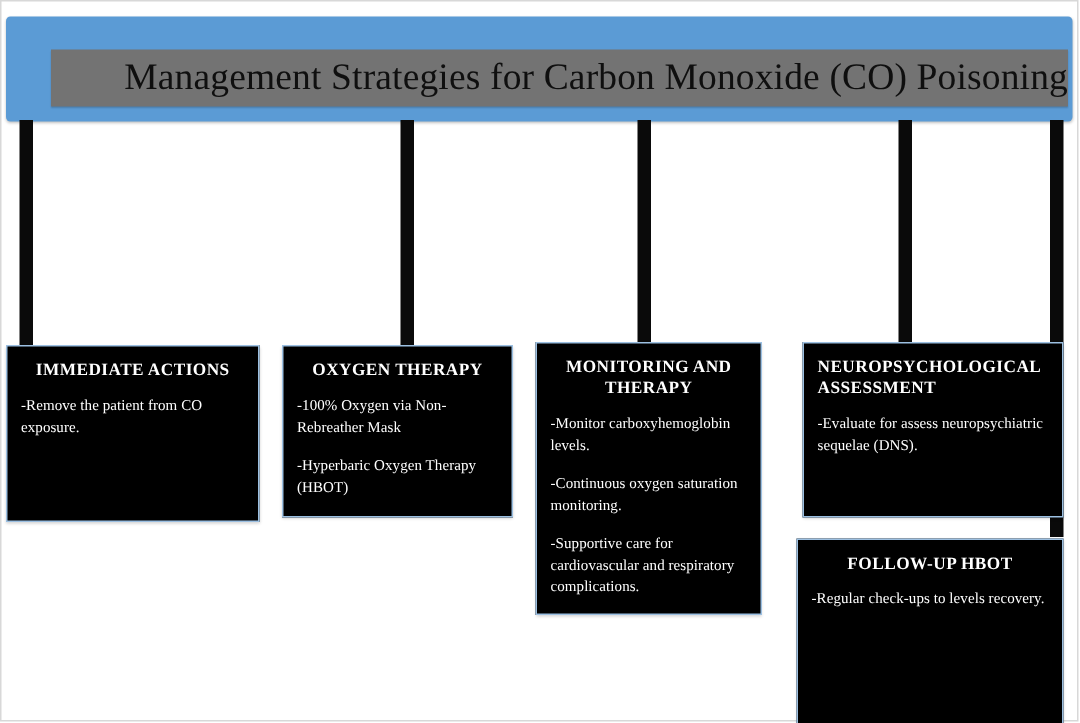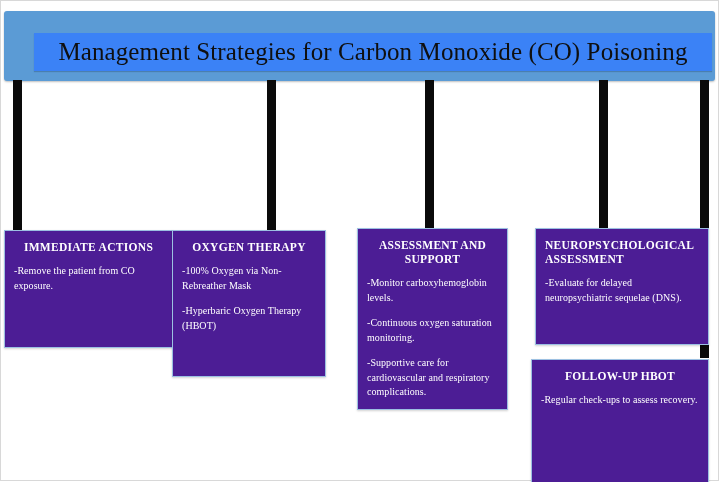--- a/index.html
+++ b/index.html
@@ -38,46 +38,46 @@
     border-radius: 3px;
     box-sizing: border-box;
     box-shadow: 0 1px 2px rgba(0,0,0,0.25);
   }
   .header-inner {
     position: absolute;
     left: 30px;
     top: 22px;
     width: 678px;
     height: 38px;
-    background: #3b82f6;
+    background: #737373;
     box-sizing: border-box;
     display: flex;
     align-items: center;
-    justify-content: center;
+    justify-content: flex-end;
     box-shadow: 0 1px 1px rgba(0,0,0,0.18);
   }
   .header-title {
     font-size: 25px;
     color: #0f0f0f;
     letter-spacing: 0.1px;
     white-space: nowrap;
     font-family: "Liberation Serif", "DejaVu Serif", serif;
   }
 
   
   .connector {
     position: absolute;
     background: #0a0a0a;
     width: 9px;
   }
 
   
   .node {
     position: absolute;
-    background: #4c1d95;
+    background: #000000;
     border: 1px solid #9cc0e2;
     box-sizing: border-box;
     padding: 8px 9px 6px 9px;
     color: #ffffff;
     overflow: hidden;
     box-shadow: 0 1px 2px rgba(0,0,0,0.18);
   }
   .node-title {
     font-weight: bold;
     font-size: 11.5px;
@@ -117,44 +117,44 @@
   <div class="connector" style="left:599px; top:80px; height:148px;"></div>
   <div class="connector" style="left:700px; top:80px; height:278px;"></div>
 
   <div class="node" style="left:4px; top:230px; width:169px; height:118px;">
     <div class="node-title center">IMMEDIATE ACTIONS</div>
     <div class="node-body">
       <div class="bullet">-Remove the patient from CO exposure.</div>
     </div>
   </div>
 
-  <div class="node" style="left:172px; top:230px; width:154px; height:147px;">
+  <div class="node" style="left:188px; top:230px; width:154px; height:115px;">
     <div class="node-title center">OXYGEN THERAPY</div>
     <div class="node-body">
       <div class="bullet">-100% Oxygen via Non-Rebreather Mask</div>
       <div class="bullet">-Hyperbaric Oxygen Therapy (HBOT)</div>
     </div>
   </div>
 
   <div class="node" style="left:357px; top:228px; width:151px; height:182px;">
-    <div class="node-title center">ASSESSMENT AND SUPPORT</div>
+    <div class="node-title center">MONITORING AND THERAPY</div>
     <div class="node-body">
       <div class="bullet">-Monitor carboxyhemoglobin levels.</div>
       <div class="bullet">-Continuous oxygen saturation monitoring.</div>
       <div class="bullet">-Supportive care for cardiovascular and respiratory complications.</div>
     </div>
   </div>
 
   <div class="node" style="left:535px; top:228px; width:174px; height:117px;">
     <div class="node-title left">NEUROPSYCHOLOGICAL ASSESSMENT</div>
     <div class="node-body">
-      <div class="bullet">-Evaluate for delayed neuropsychiatric sequelae (DNS).</div>
+      <div class="bullet">-Evaluate for assess neuropsychiatric sequelae (DNS).</div>
     </div>
   </div>
 
   <div class="node" style="left:531px; top:359px; width:178px; height:130px;">
     <div class="node-title center">FOLLOW-UP HBOT</div>
     <div class="node-body">
-      <div class="bullet">-Regular check-ups to assess recovery.</div>
+      <div class="bullet">-Regular check-ups to levels recovery.</div>
     </div>
   </div>
 
 </div>
 
 </body></html>

